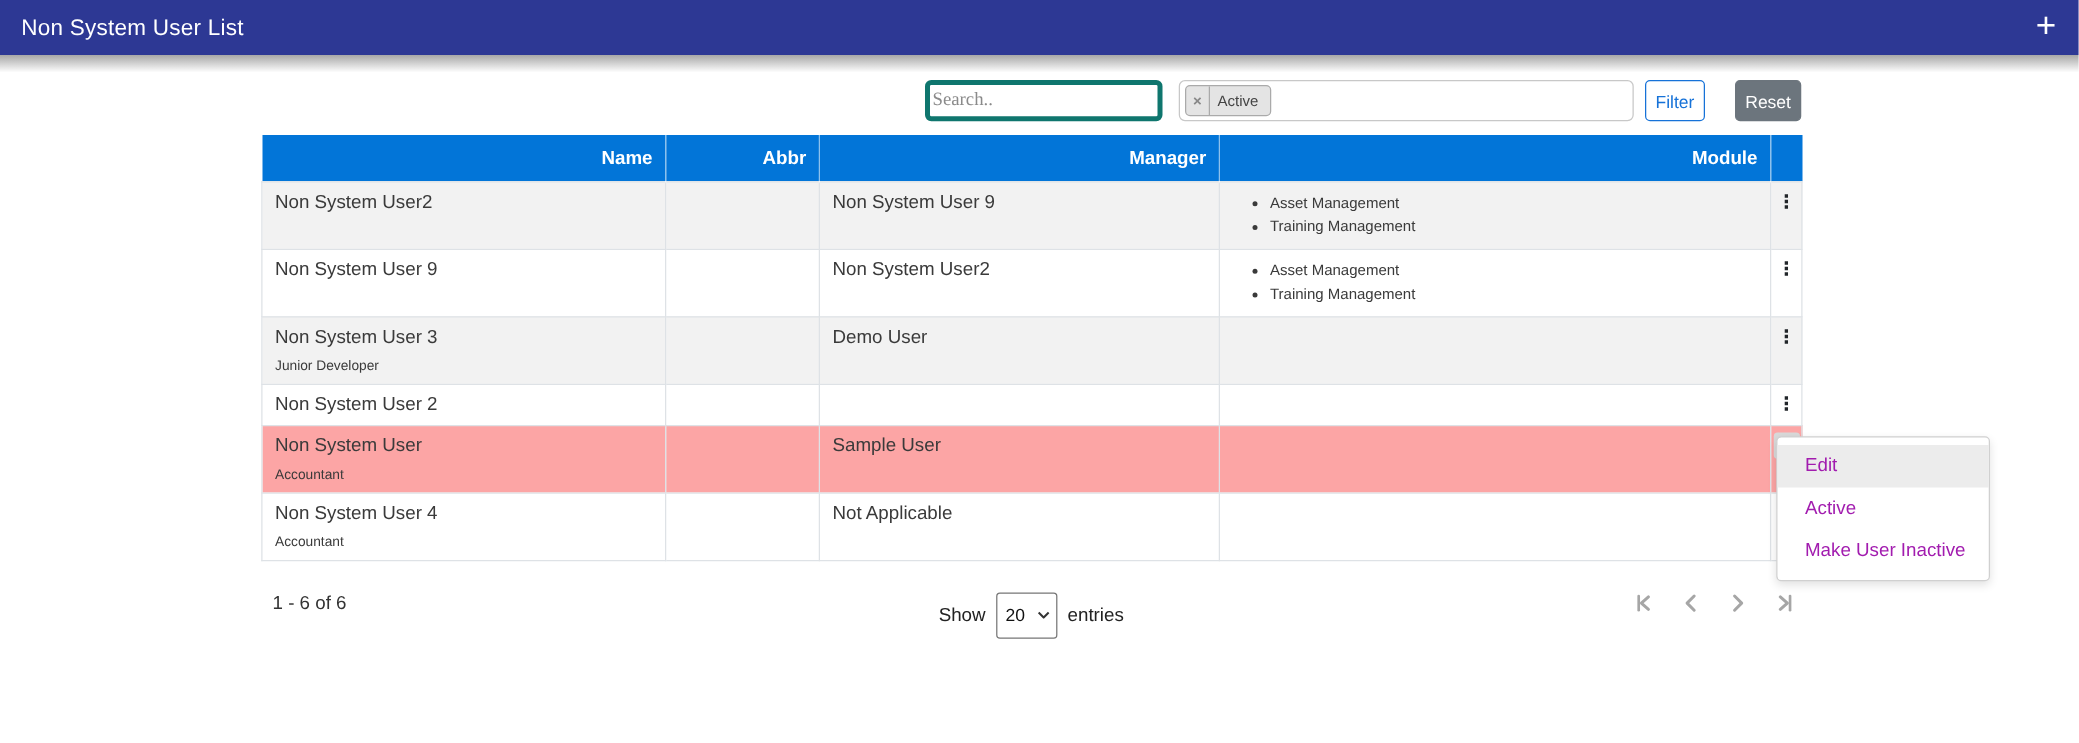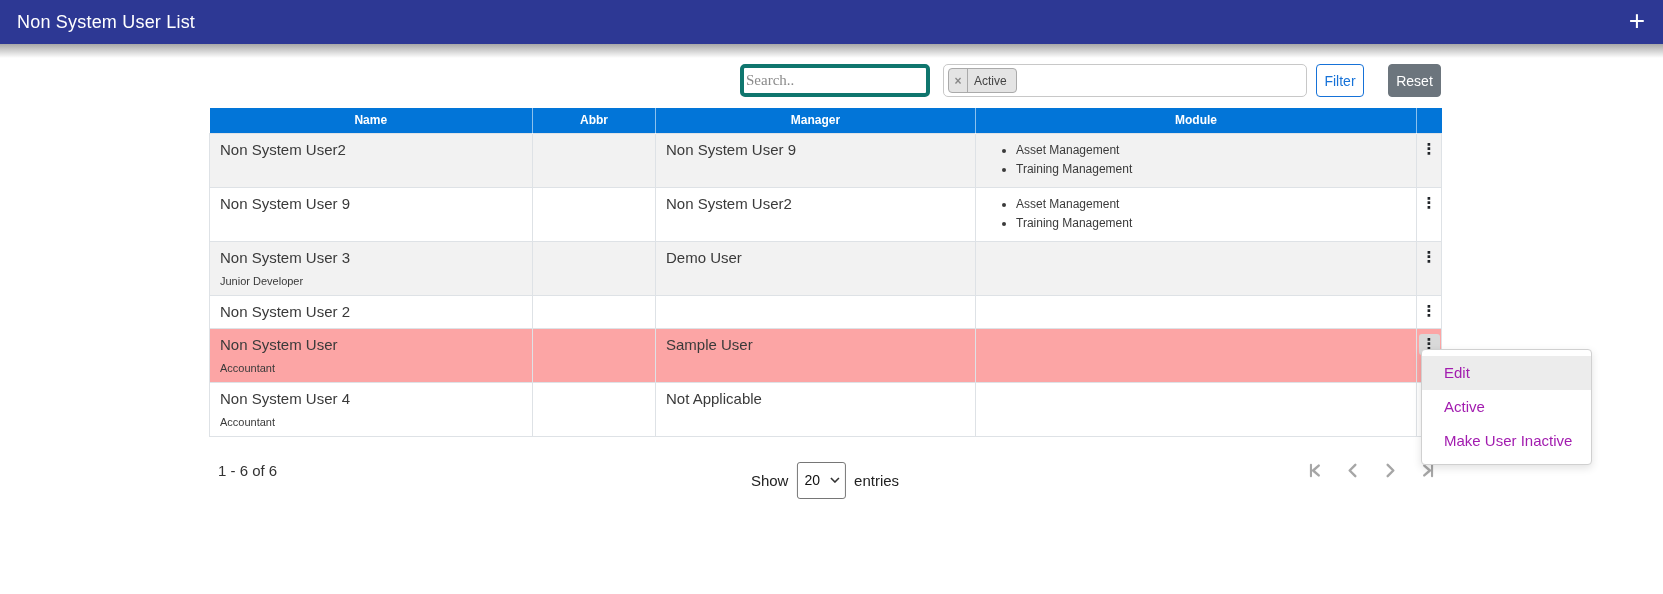--- a/index.html
+++ b/index.html
@@ -29,22 +29,22 @@
   .tag-remove { width:19px; display:flex; align-items:center; justify-content:center;
     color:#888; font-size:12px; font-weight:bold; border-right:1px solid #aaa; cursor:pointer; }
   .tag-label { display:flex; align-items:center; padding:0 9px 0 6px; font-size:12px; color:#444; }
   .btn { height:33px; border-radius:4px; font-size:14px; font-family:"Liberation Sans",sans-serif;
     cursor:pointer; display:flex; align-items:center; justify-content:center; }
   .btn-filter { width:48px; margin-left:9px; background:#fff; border:1px solid #1672d8; color:#1672d8; }
   .btn-reset { width:53px; margin-left:24px; background:#6c757d; border:1px solid #6c757d; color:#fff; }
 
   
   table { width:1232px; border-collapse:collapse; margin-top:11px; table-layout:fixed; }
-  thead th { background:#0275d8; color:#fff; font-size:12px; font-weight:bold; text-align:center;
-    padding:4px 10px; height:25px; border-right:1px solid rgba(255,255,255,.55); }
+  thead th { background:#0275d8; color:#fff; font-size:15px; font-weight:bold; text-align:right;
+    padding:4px 10px; height:37px; border-right:1px solid rgba(255,255,255,.55); }
   thead th:last-child { border-right:none; }
   tbody td { border:1px solid #dee2e6; padding:7px 10px 8px 10px; vertical-align:top;
     font-size:15px; color:#3a3a3a; }
   tr.striped td { background:#f2f2f2; }
   tr.active-row td { background:#fca5a5; }
   .subtitle { font-size:11px; color:#3a3a3a; margin-top:9px; }
   ul.modules { margin:0 0 0 0; padding-left:30px; }
   ul.modules li { line-height:19px; font-size:12px; color:#3a3a3a; }
   td.actions { padding:5px 0 0 0; text-align:center; }
   .dots-btn { display:inline-block; min-width:18px; padding:1px 3px 2px 3px; font-size:15px;

